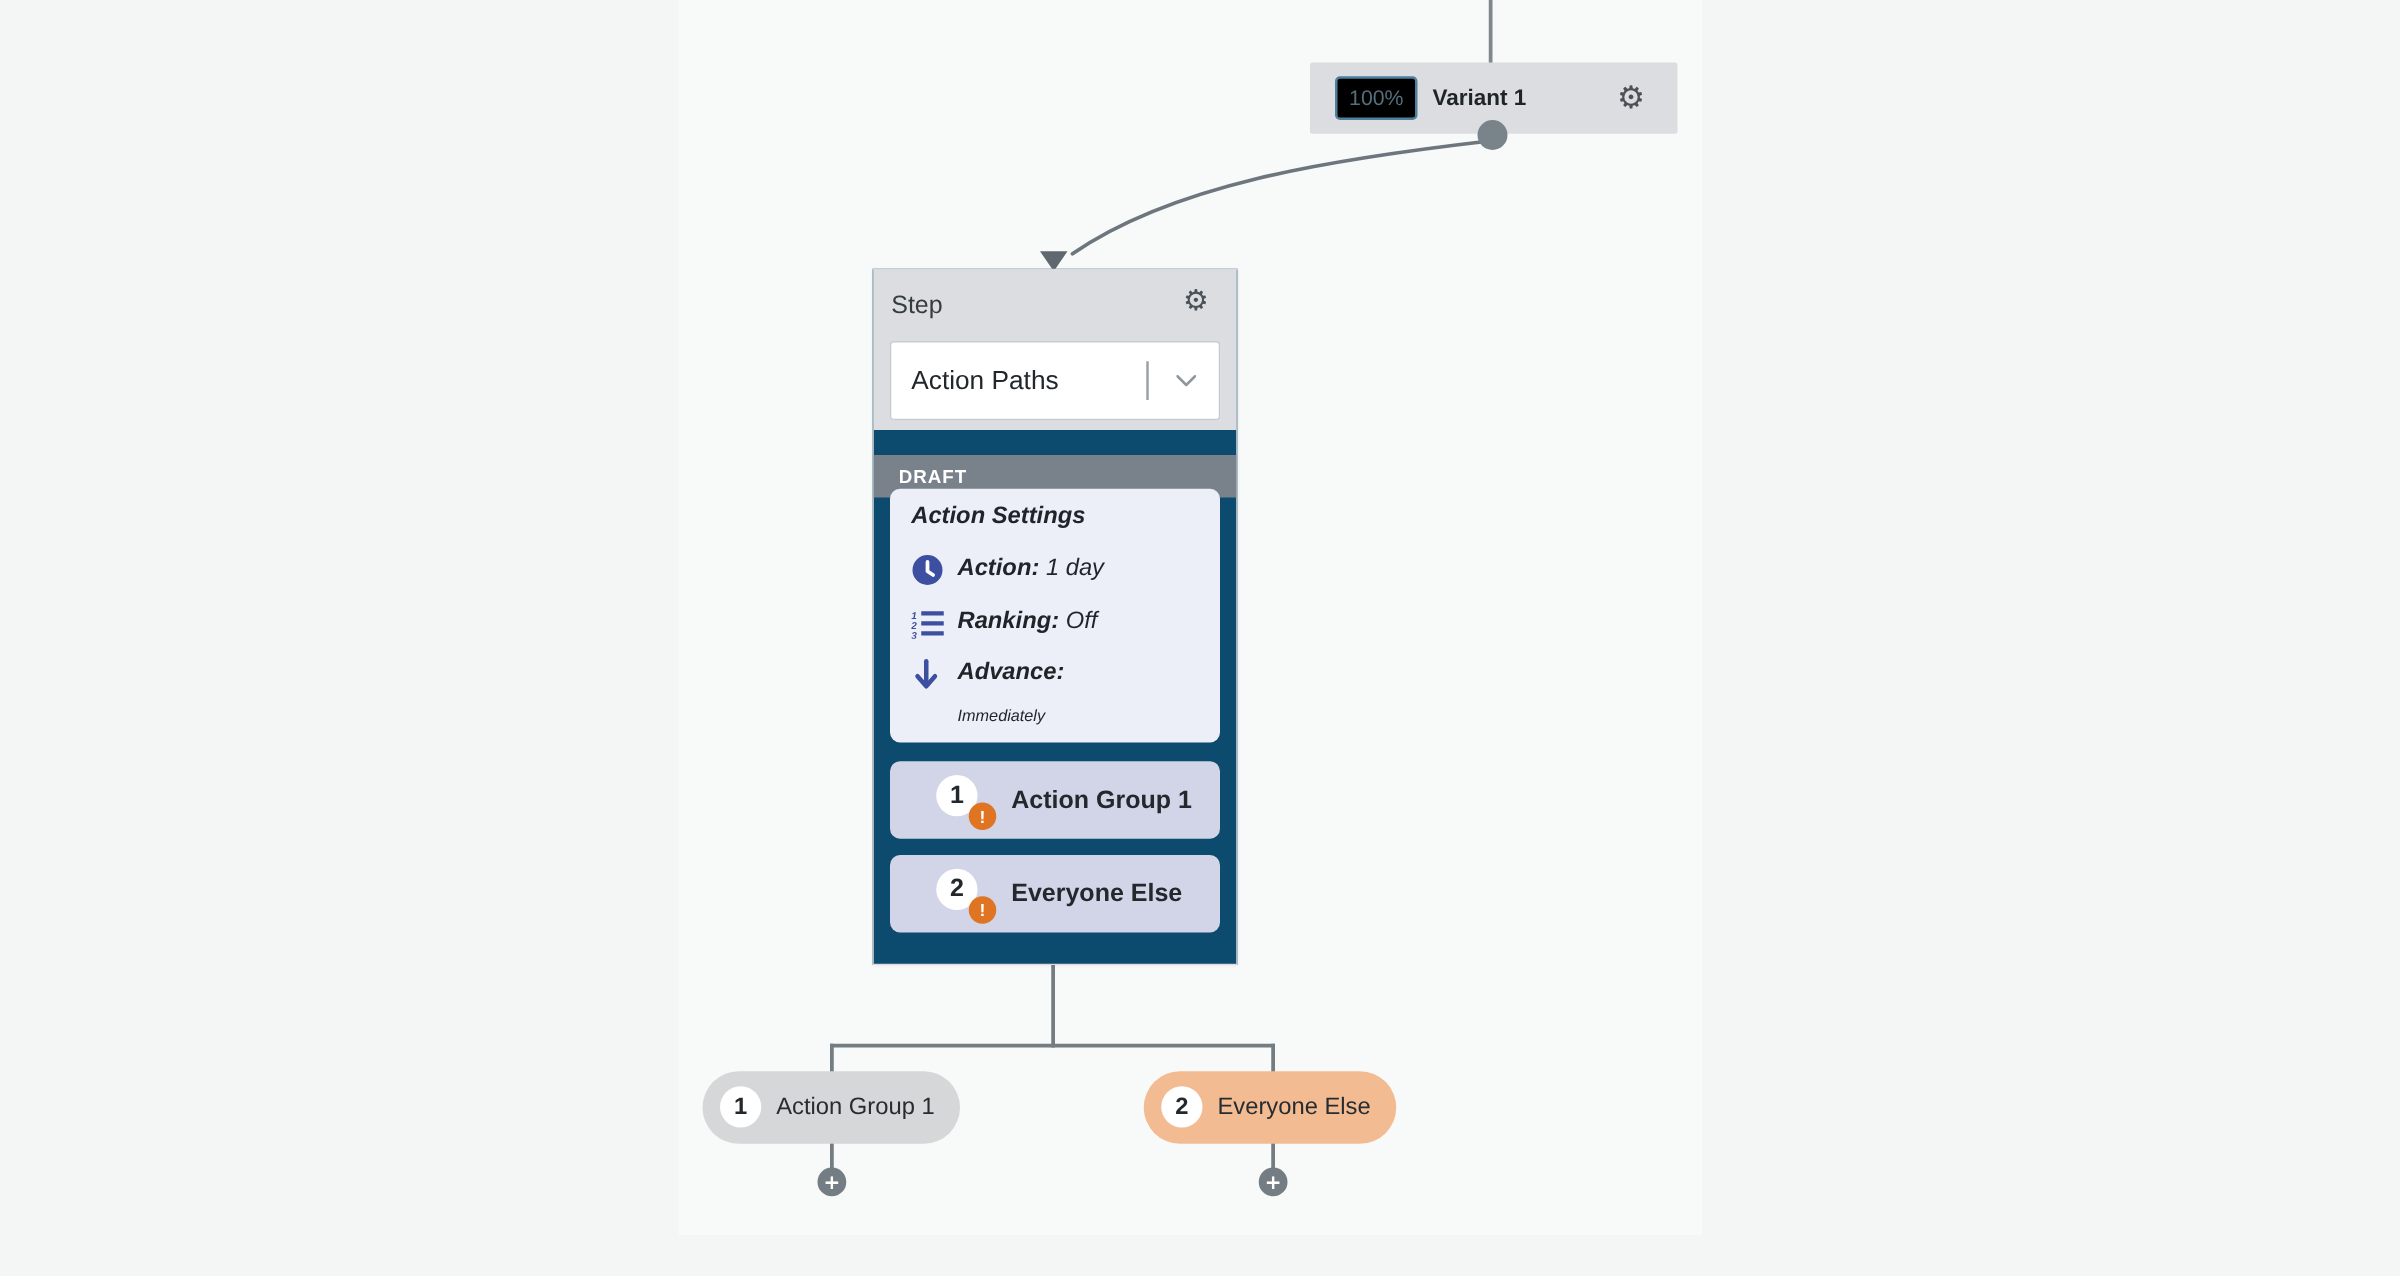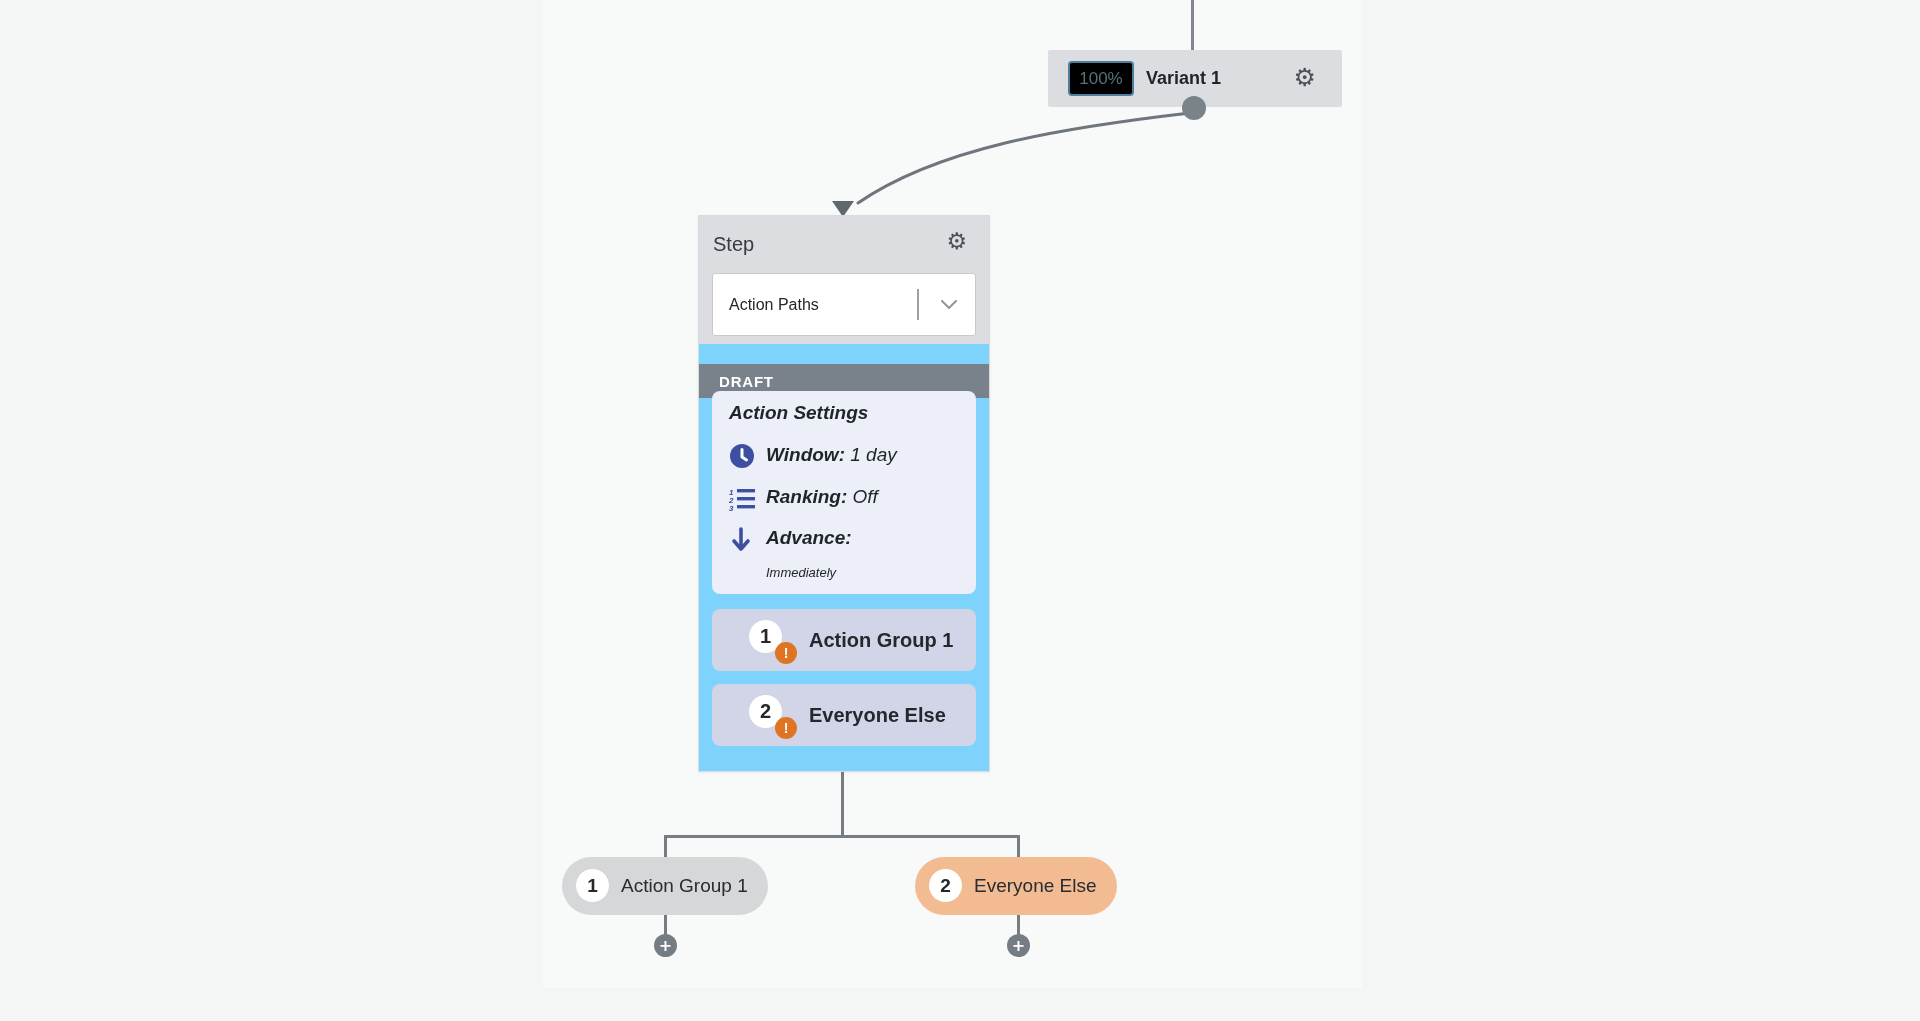--- a/index.html
+++ b/index.html
@@ -20,29 +20,29 @@
              border:2px solid #4e7f9e; border-radius:4px; color:#566f7d; font-size:17px;
              display:flex; align-items:center; justify-content:center; }
   .variant-title { position:absolute; left:98px; top:0; height:57px; display:flex; align-items:center;
                    font-size:18px; font-weight:700; color:#1f2428; }
   .gear { font-family:"DejaVu Sans", sans-serif; color:#4a5158; cursor:pointer; line-height:1; }
   .variant-gear { position:absolute; right:26px; top:15px; font-size:25px; }
   .out-dot { position:absolute; left:1182px; top:96px; width:24px; height:24px; border-radius:50%;
              background:#79838a; }
 
   
-  .step-card { position:absolute; left:698px; top:215px; width:292px; height:557px; background:#7dd3fc;
+  .step-card { position:absolute; left:698px; top:215px; width:292px; height:557px; background:#0c4a6e;
                border:1px solid #d9dbde; box-shadow:0 1px 3px rgba(0,0,0,0.06); }
   .step-header { position:absolute; left:0; top:0; width:100%; height:128px; background:#dbdde0; }
   .step-title { position:absolute; left:14px; top:17px; font-size:20px; color:#343b41; }
   .step-gear { position:absolute; right:22px; top:14px; font-size:23px; }
   .type-dropdown { position:absolute; left:13px; top:57px; width:264px; height:63px; background:#fff;
                    border:1px solid #c6cacd; border-radius:3px; cursor:pointer; }
   .type-dropdown .dd-value { position:absolute; left:16px; top:0; height:61px; display:flex;
-                             align-items:center; font-size:16px; color:#22272b; }
+                             align-items:center; font-size:21px; color:#22272b; }
   .dd-divider { position:absolute; right:56px; top:15px; width:2px; height:31px; background:#9aa2a8; }
   .dd-chevron { position:absolute; right:18px; top:26px; }
 
   .draft-banner { position:absolute; left:0; top:128px; width:100%; height:34px; background:#79828a;
                   color:#ffffff; font-size:15px; font-weight:700; letter-spacing:0.8px;
                   display:flex; align-items:center; padding-left:20px;margin-top:20px; }
 
   .settings-panel { position:absolute; left:13px; top:175px; width:264px; height:203px;
                     background:#eceef8; border-radius:8px;font-style:italic; }
   .settings-title { position:absolute; left:17px; top:11px; font-size:19px; font-weight:700; color:#1f2428; }
@@ -127,21 +127,21 @@
       <div class="settings-title">Action Settings</div>
 
       <div class="setting-row row-window">
         <span class="s-icon">
           <svg width="26" height="26">
             <circle cx="13" cy="13" r="12" fill="#3d4fa1"></circle>
             <path d="M13 6.5 L13 14 L17.5 17" stroke="#ffffff" stroke-width="3" fill="none" stroke-linecap="round" stroke-linejoin="round"></path>
           </svg>
         </span>
         <span class="s-text">
-          <span class="s-label">Window:</span>
+          <span class="s-label">Action:</span>
           <span>1 day</span>
         </span>
       </div>
 
       <div class="setting-row row-ranking">
         <span class="s-icon" style="top:2px;">
           <svg width="28" height="24">
             <text x="0" y="8" font-size="8" font-weight="bold" fill="#3d4fa1">1</text>
             <text x="0" y="16" font-size="8" font-weight="bold" fill="#3d4fa1">2</text>
             <text x="0" y="24" font-size="8" font-weight="bold" fill="#3d4fa1">3</text>

